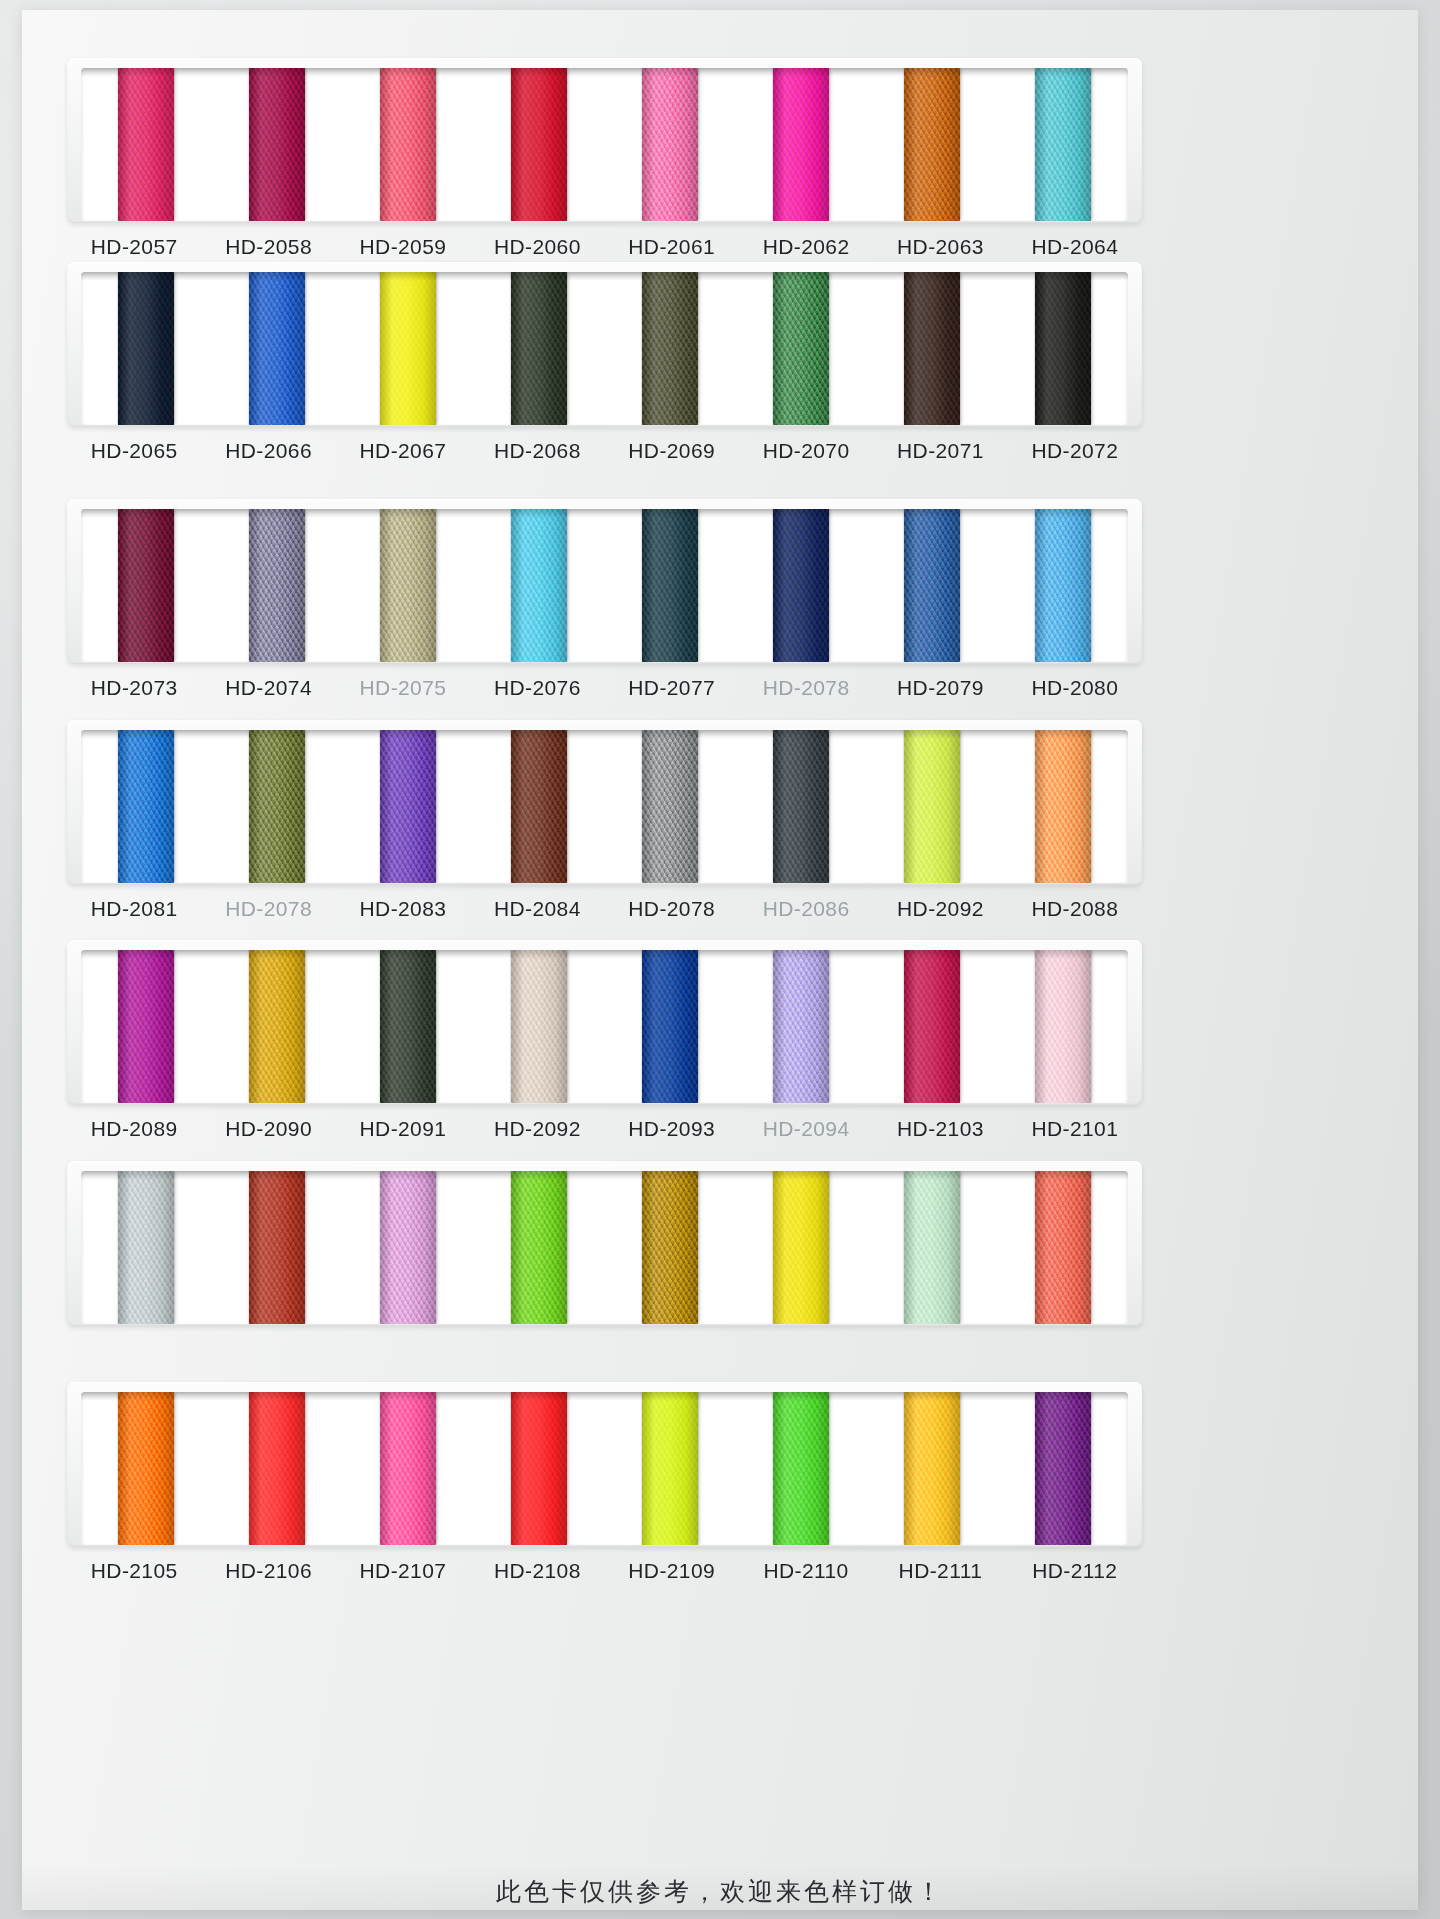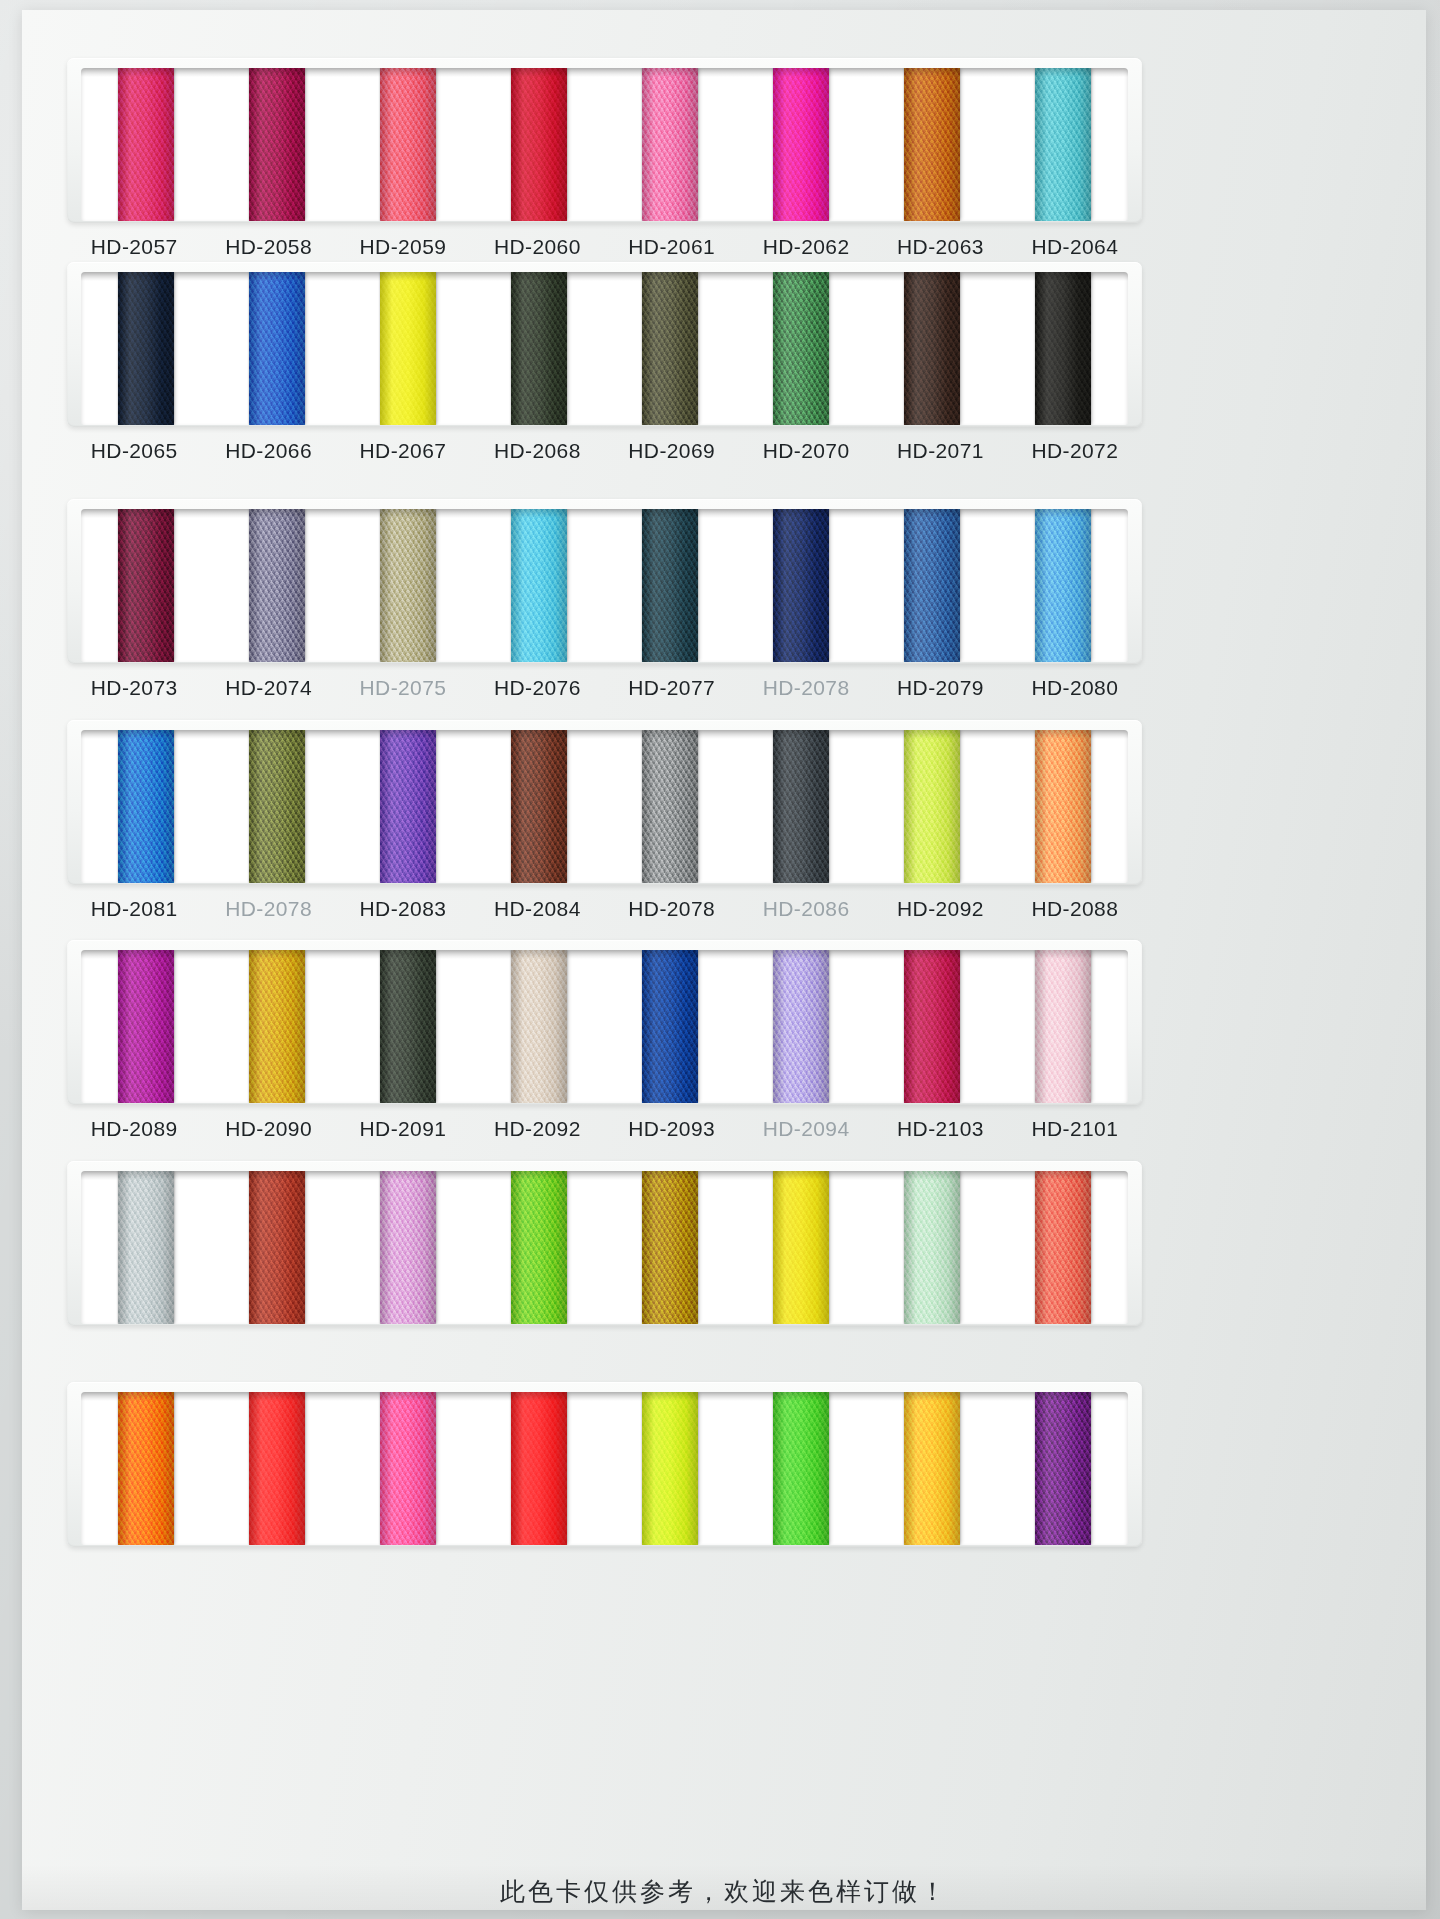--- a/index.html
+++ b/index.html
@@ -22,21 +22,20 @@
     pointer-events:none;
   }
 
   
   #card{
     position:absolute;
     left:22px; top:10px; width:1396px; height:1900px;
     background:
       linear-gradient(100deg,#f7f8f7 0%,#eef0ef 40%,#e6e9e8 75%,#dde0df 100%);
     box-shadow:0 2px 14px rgba(0,0,0,.10);
-    padding-left:8px;
   }
 
   .row{
     position:absolute;
     left:45px;
     width:1075px;
   }
 
   
   .frame{
@@ -401,17 +400,27 @@
               <div class="strap" style="background-color: rgb(74, 216, 42);"></div>
             </div>
             <div class="cell">
               <div class="strap" style="background-color: rgb(255, 194, 34);"></div>
             </div>
             <div class="cell">
               <div class="strap" style="background-color: rgb(107, 32, 128);"></div>
             </div>
           </div>
         </div>
+        <div class="labels">
+          <div class="label">HD-2105</div>
+          <div class="label">HD-2106</div>
+          <div class="label">HD-2107</div>
+          <div class="label">HD-2108</div>
+          <div class="label">HD-2109</div>
+          <div class="label">HD-2110</div>
+          <div class="label">HD-2111</div>
+          <div class="label">HD-2112</div>
+        </div>
       </div>
     </div>
   <div id="footnote">此色卡仅供参考，欢迎来色样订做！</div>
   <div id="bottom-edge"></div>
 </div>
 
 </body></html>

